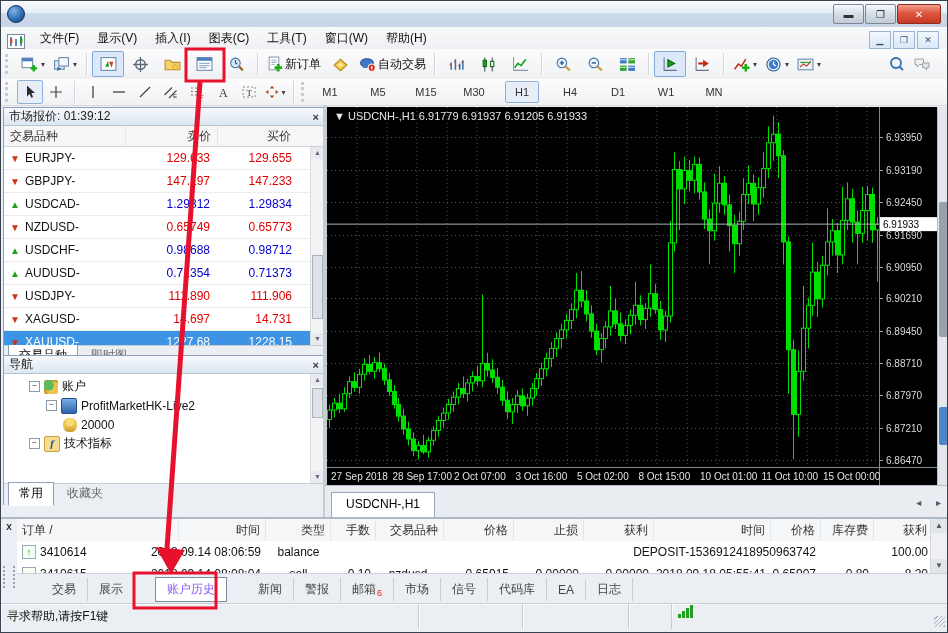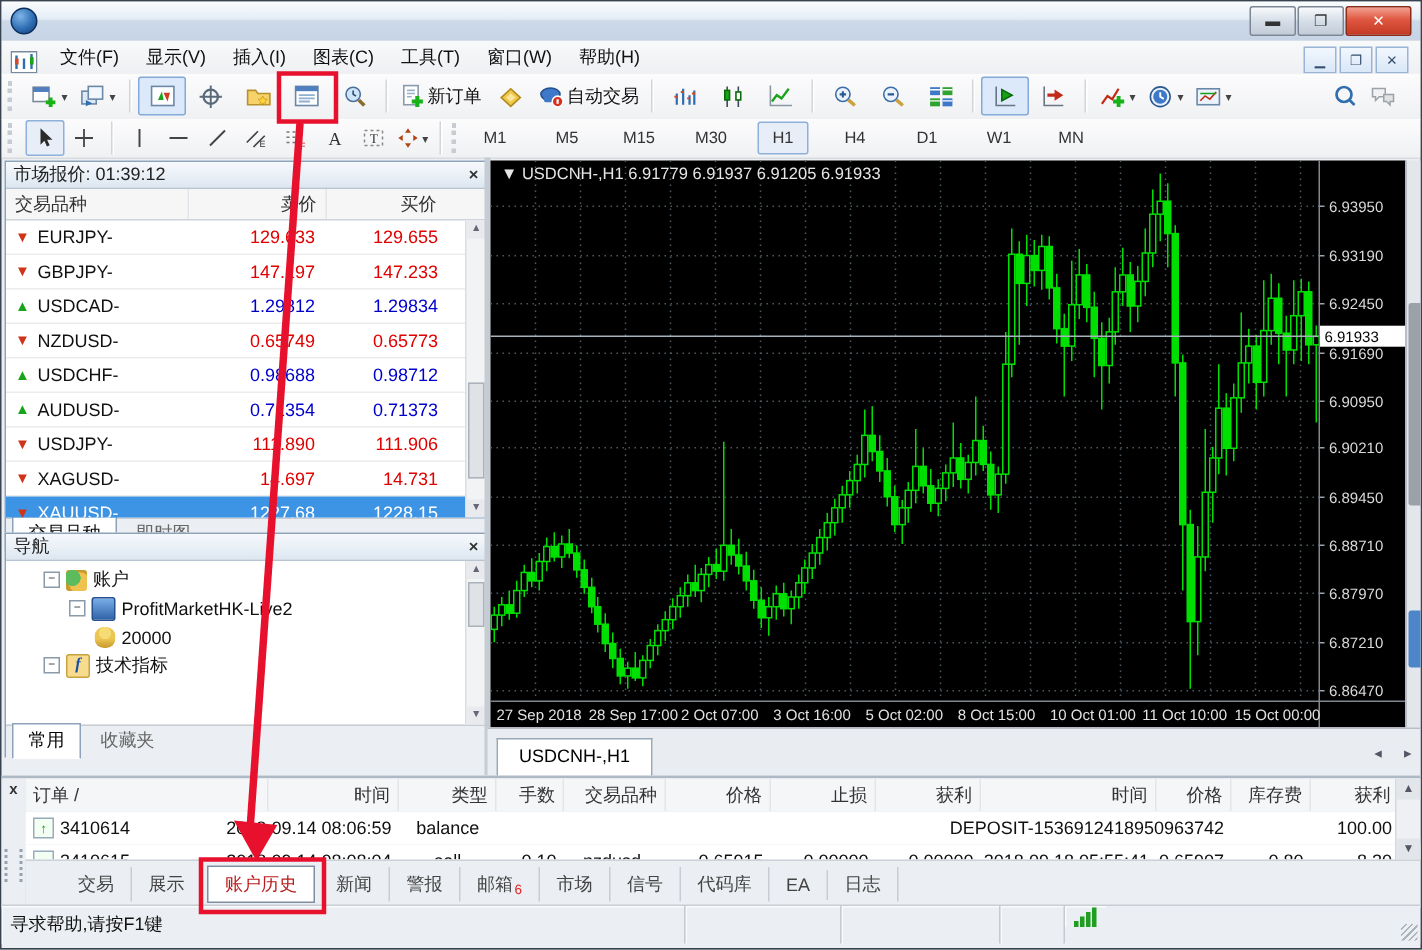--- a/index.html
+++ b/index.html
@@ -107,21 +107,21 @@
   .t-row .ctype{justify-content:center;}
   .t-row2-clip{position:absolute;left:0;right:0;top:44px;height:10px;overflow:hidden;}
   .o-ico{width:12px;height:12px;border:1px solid #9ab;display:flex;align-items:center;justify-content:center;font-size:9px;color:#1ba31b;background:#f4fff4;}
   .t-scroll{position:absolute;right:0;top:0;width:16px;bottom:32px;background:#eef0f3;border-left:1px solid #d4d8dd;font-size:8px;color:#556;}
   .t-scroll .up{position:absolute;top:0;left:0;right:0;height:14px;text-align:center;line-height:14px;background:#e2e5e9;}
   .t-scroll .dn{position:absolute;bottom:0;left:0;right:0;height:14px;text-align:center;line-height:14px;background:#e2e5e9;}
   .t-tabs{position:absolute;left:16px;right:0;bottom:0;height:31px;background:#ebeef2;border-top:1px solid #cdd2d8;
     display:flex;align-items:center;padding-left:24px;}
   .b-tab{padding:3px 11px;font-size:12px;color:#444;position:relative;}
   .b-tab:not(.active){border-right:1px solid #c9cdd3;}
-  .b-tab.active{background:#fff;border:1px solid #7e8fa2;box-shadow:1px 1px 0 #fff inset;color:#b91c1c;margin:0 3px;}
+  .b-tab.active{background:#fff;border:1px solid #7e8fa2;box-shadow:1px 1px 0 #fff inset;color:#8b5cf6;margin:0 20px;}
   .badge{color:#e02020;font-size:9px;vertical-align:sub;margin-left:1px;}
   
   .statusbar{position:absolute;left:0;right:0;top:602px;height:25px;background:#ebeef2;border-top:1px solid #c9ced4;
     display:flex;align-items:stretch;font-size:12px;}
   .sb-cell{border-right:1px solid #c6cbd1;box-shadow:inset 1px 1px 0 #fafbfc;display:flex;align-items:center;padding:0 6px;box-sizing:border-box;}
   .conn-bars{display:flex;align-items:flex-end;gap:1px;height:14px;padding:0 6px;}
   .conn-bars i{width:3px;background:#1f9e1f;display:block;}
   .grip-corner{width:18px;position:relative;}
   .grip-corner::after{content:"";position:absolute;right:2px;bottom:2px;width:11px;height:11px;
     background:repeating-linear-gradient(135deg,transparent,transparent 2px,#aab2bb 2px,#aab2bb 3px);}
@@ -913,21 +913,21 @@
         <span class="b-tab"><span>邮箱</span><span class="badge">6</span></span>
         <span class="b-tab"><span>市场</span></span>
         <span class="b-tab"><span>信号</span></span>
         <span class="b-tab"><span>代码库</span></span>
         <span class="b-tab"><span>EA</span></span>
         <span class="b-tab"><span>日志</span></span>
       </div>
   </div>
 
   <div class="statusbar">
-    <div class="sb-cell" style="width:456px;">寻求帮助,请按F1键</div>
+    <div class="sb-cell" style="width:418px;">寻求帮助,请按F1键</div>
     <div class="sb-cell" style="width:104px;"></div>
     <div class="sb-cell" style="width:106px;"></div>
     <div class="sb-cell" style="width:43px;"></div>
     <div class="sb-cell conn-bars" style="border-right:none;">
       <i style="height:4px;"></i>
         <i style="height:7px;"></i>
         <i style="height:10px;"></i>
         <i style="height:13px;"></i>
     </div>
     <div class="grip-corner" style="flex:1;"></div>

